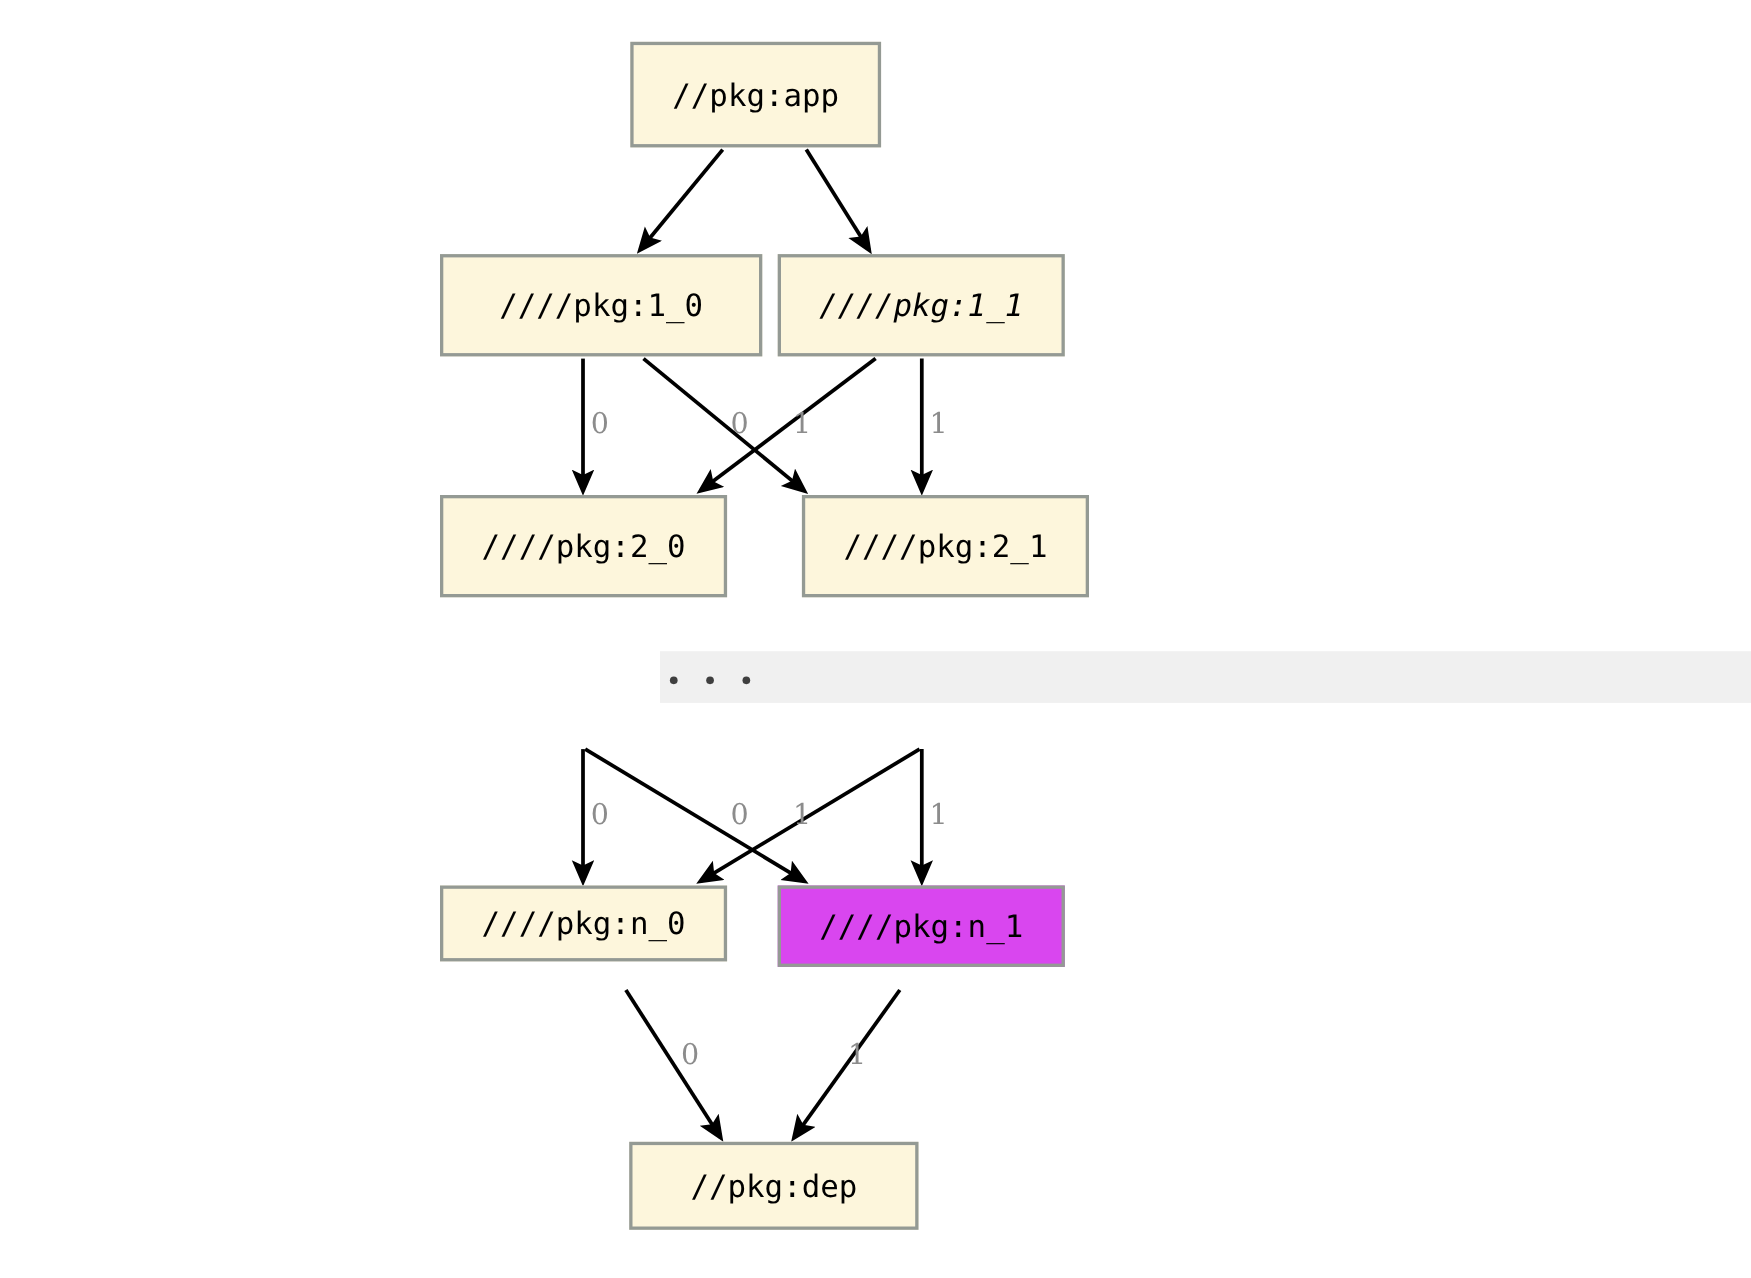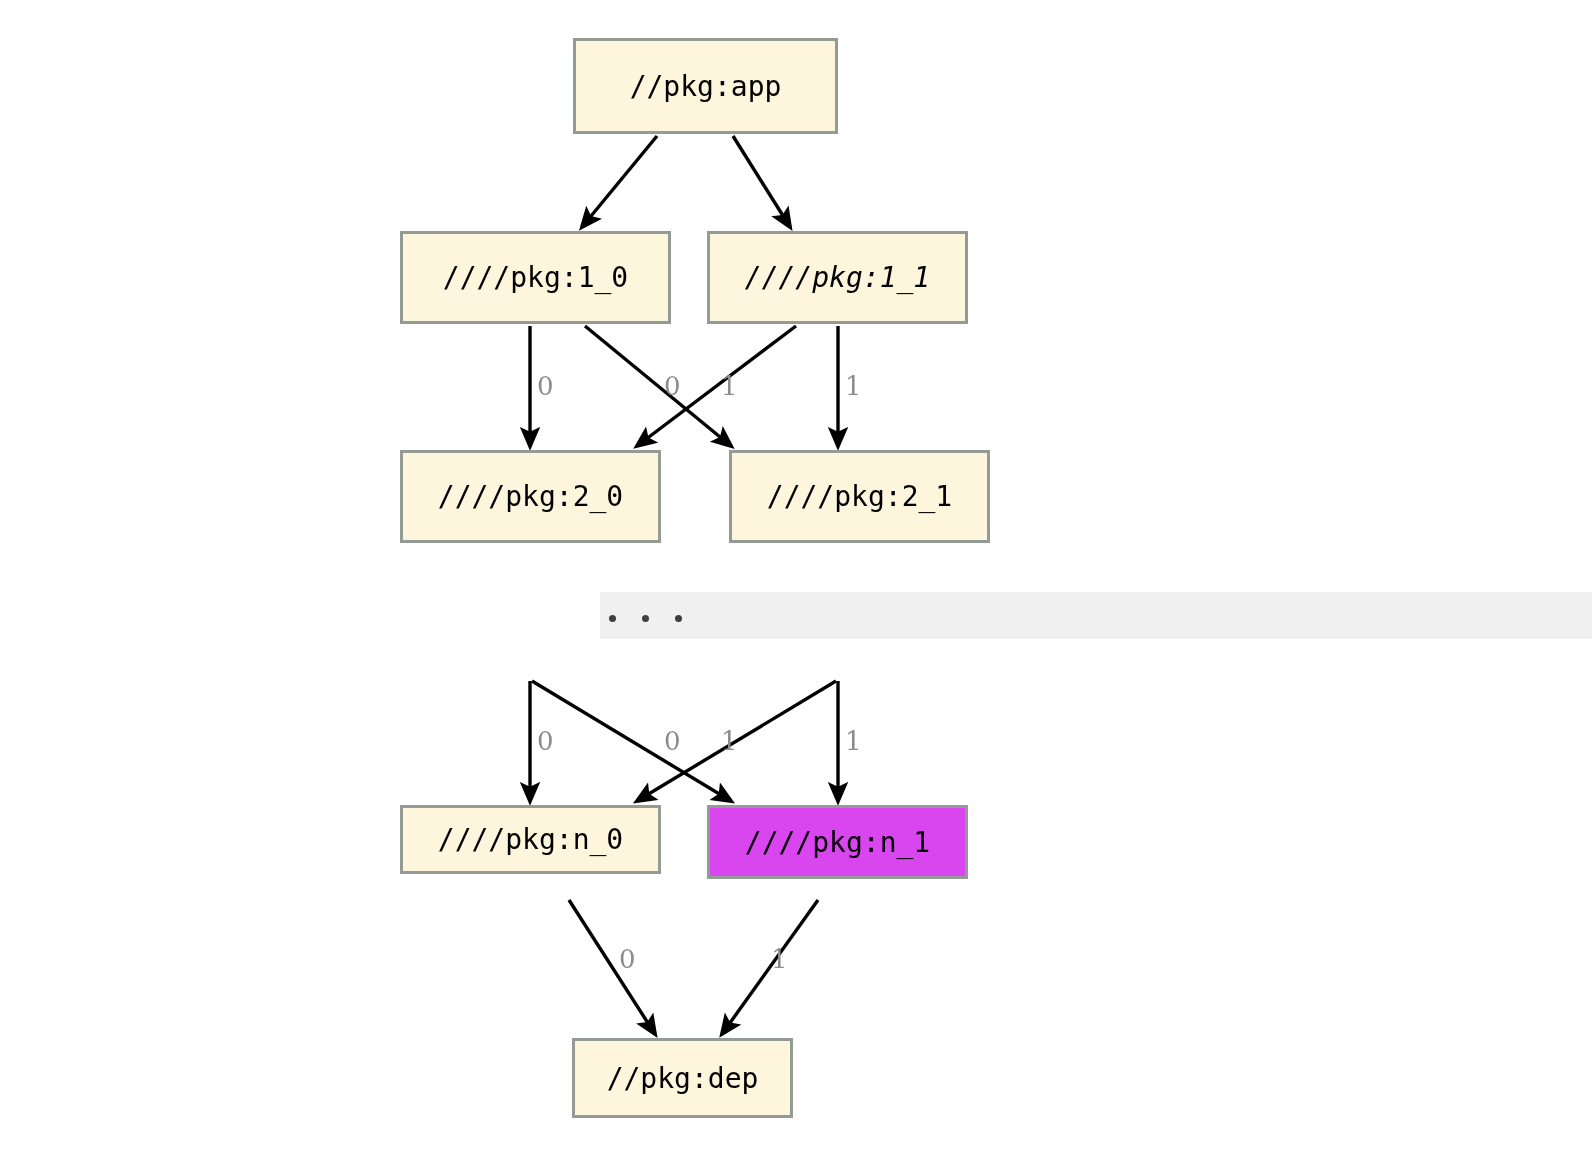--- a/index.html
+++ b/index.html
@@ -95,42 +95,42 @@
   </svg>
 
   <div class="ellipsis-band" style="left: 600px; top: 592px; width: 992px; height: 47px; background: rgb(240, 240, 240);"></div>
   <div class="ellipsis-dots" style="left: 609px; top: 615px;">
     <span></span>
     <span></span>
     <span></span>
   </div>
 
   <div id="nodes-layer">
-      <div class="node-box" style="left: 573px; top: 38px; width: 265px; height: 96px; background: rgb(253, 246, 220); border-color: rgb(148, 154, 148);">
+      <div class="node-box" style="left: 573px; top: 38px; width: 228px; height: 96px; background: rgb(253, 246, 220); border-color: rgb(148, 154, 148);">
         <span class="node-label">//pkg:app</span>
       </div>
-      <div class="node-box" style="left: 400px; top: 231px; width: 271px; height: 93px; background: rgb(253, 246, 220); border-color: rgb(148, 154, 148);">
+      <div class="node-box" style="left: 400px; top: 231px; width: 293px; height: 93px; background: rgb(253, 246, 220); border-color: rgb(148, 154, 148);">
         <span class="node-label">////pkg:1_0</span>
       </div>
       <div class="node-box" style="left: 707px; top: 231px; width: 261px; height: 93px; background: rgb(253, 246, 220); border-color: rgb(148, 154, 148); font-style: italic;">
         <span class="node-label">////pkg:1_1</span>
       </div>
       <div class="node-box" style="left: 400px; top: 450px; width: 261px; height: 93px; background: rgb(253, 246, 220); border-color: rgb(148, 154, 148);">
         <span class="node-label">////pkg:2_0</span>
       </div>
       <div class="node-box" style="left: 729px; top: 450px; width: 261px; height: 93px; background: rgb(253, 246, 220); border-color: rgb(148, 154, 148);">
         <span class="node-label">////pkg:2_1</span>
       </div>
       <div class="node-box" style="left: 400px; top: 805px; width: 261px; height: 69px; background: rgb(253, 246, 220); border-color: rgb(148, 154, 148);">
         <span class="node-label">////pkg:n_0</span>
       </div>
       <div class="node-box" style="left: 707px; top: 805px; width: 261px; height: 74px; background: #d946ef; border-color: rgb(148, 154, 148);">
         <span class="node-label">////pkg:n_1</span>
       </div>
-      <div class="node-box" style="left: 572px; top: 1038px; width: 221px; height: 80px; background: rgb(253, 246, 220); border-color: rgb(148, 154, 148);">
+      <div class="node-box" style="left: 572px; top: 1038px; width: 263px; height: 80px; background: rgb(253, 246, 220); border-color: rgb(148, 154, 148);">
         <span class="node-label">//pkg:dep</span>
       </div>
     </div>
 
   <div id="edge-labels-layer">
       <div class="edge-label" style="left: 537px; top: 373px; color: rgb(140, 140, 140);">0</div>
       <div class="edge-label" style="left: 664px; top: 373px; color: rgb(140, 140, 140);">0</div>
       <div class="edge-label" style="left: 721px; top: 373px; color: rgb(140, 140, 140);">1</div>
       <div class="edge-label" style="left: 845px; top: 373px; color: rgb(140, 140, 140);">1</div>
       <div class="edge-label" style="left: 537px; top: 728px; color: rgb(140, 140, 140);">0</div>

